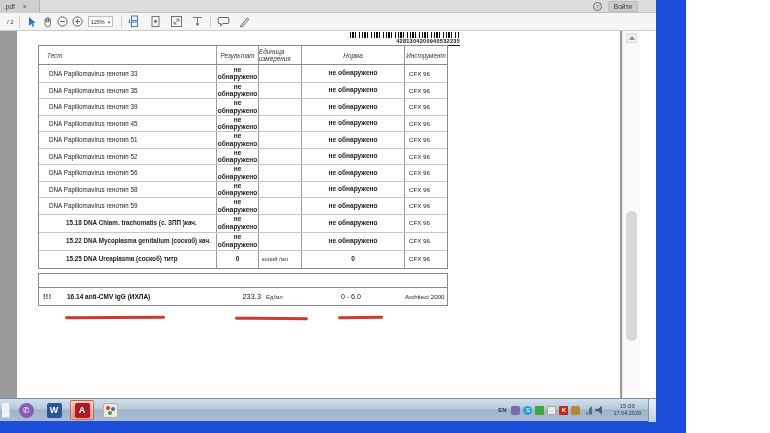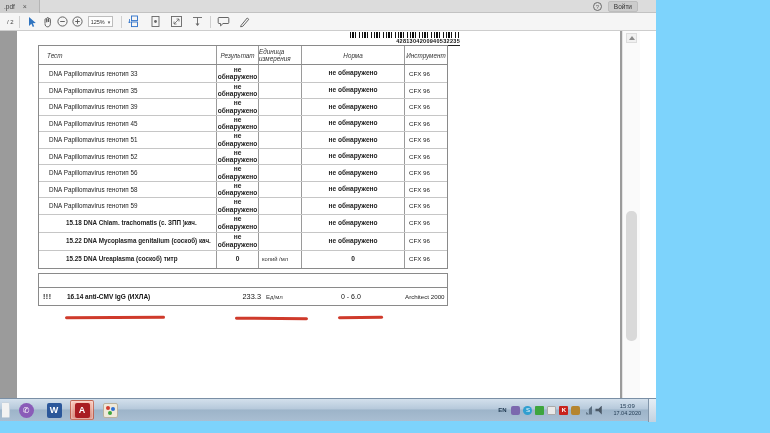--- a/index.html
+++ b/index.html
@@ -1,17 +1,17 @@
 <!DOCTYPE html>
 <html><head>
 <meta charset="utf-8">
 <style>
   * { margin:0; padding:0; box-sizing:border-box; }
   body { font-family:"Liberation Sans","DejaVu Sans",sans-serif; background:#fff; }
-  .canvas { position:relative; width:770px; height:433px; background:#7dd3fc; overflow:hidden; }
+  .canvas { position:relative; width:686px; height:433px; background:#1d4ed8; overflow:hidden; }
   .screen { position:absolute; left:0; top:0; width:656px; height:421px; background:#ffffff; }
 
   
   .titlebar { position:absolute; left:0; top:0; width:656px; height:13px; background:#dcdcdc; border-bottom:1px solid #c2c2c2; }
   .doc-tab { position:absolute; left:0; top:0; height:13px; width:40px; background:#cfcfcf; border-right:1px solid #b5b5b5; display:flex; align-items:center; gap:8px; padding:0 4px; }
   .doc-tab .tab-title { font-size:6.5px; color:#3c3c3c; }
   .doc-tab .tab-close { font-size:7px; color:#555; line-height:1; }
   .header-right { position:absolute; right:18px; top:0; height:13px; display:flex; align-items:center; gap:6px; }
   .help-circle { width:9px; height:9px; border:1px solid #6a6a6a; border-radius:50%; color:#6a6a6a; font-size:6px; display:flex; align-items:center; justify-content:center; }
   .signin-btn { background:#cccccc; border:1px solid #bdbdbd; border-radius:2px; font-size:6.5px; color:#333; padding:1px 5px; }

